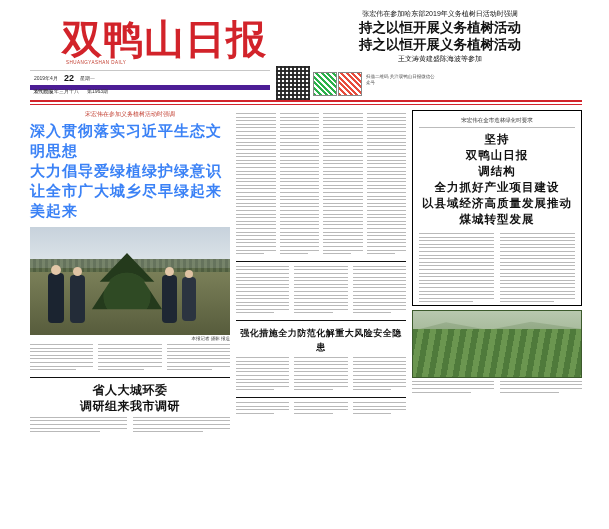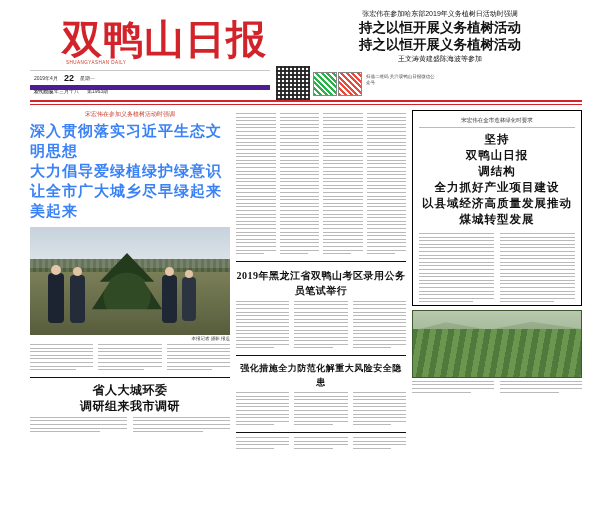--- a/index.html
+++ b/index.html
@@ -406,21 +406,20 @@
           <div class="ln"></div>
         <div class="ln"></div>
           <div class="ln"></div>
           <div class="ln"></div>
           <div class="ln"></div>
           <div class="ln s"></div>
       </div>
     </div>
 
     <div class="rule"></div>
-    <div class="subhead sub-b">2019年黑龙江省双鸭山考区录用公务员笔试举行</div>
     <div class="txt cols3">
       <div>
         <div class="ln"></div>
           <div class="ln"></div>
           <div class="ln"></div>
           <div class="ln"></div>
           <div class="ln"></div>
         <div class="ln"></div>
           <div class="ln"></div>
           <div class="ln"></div>

